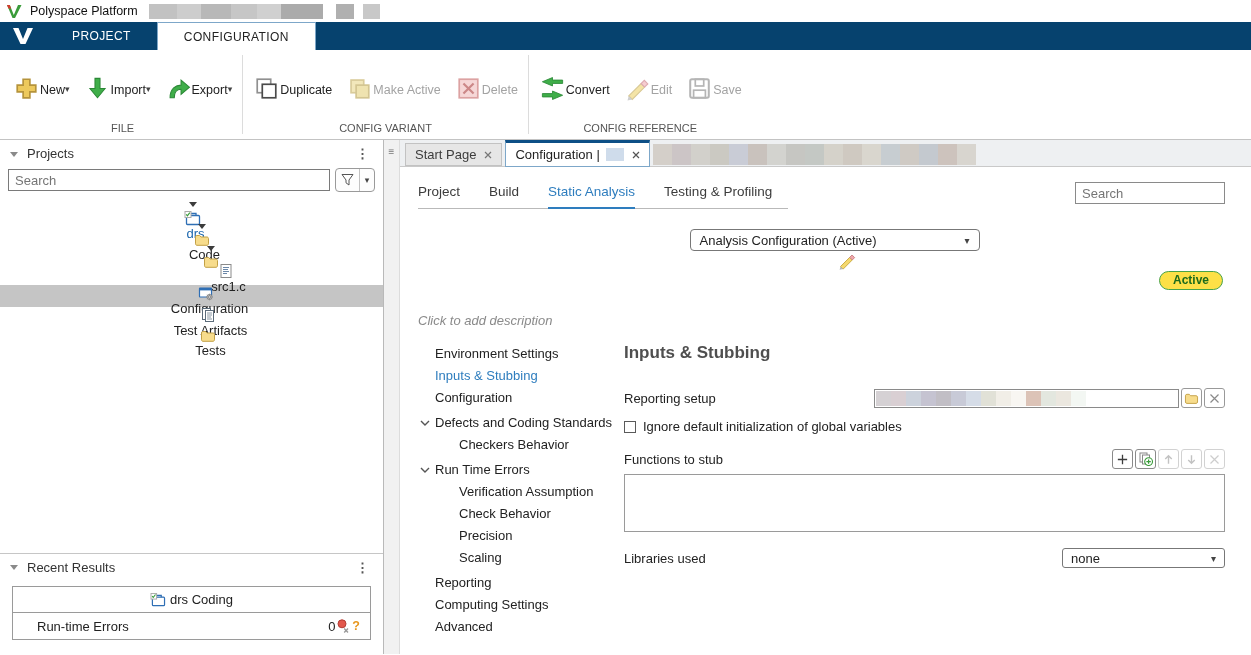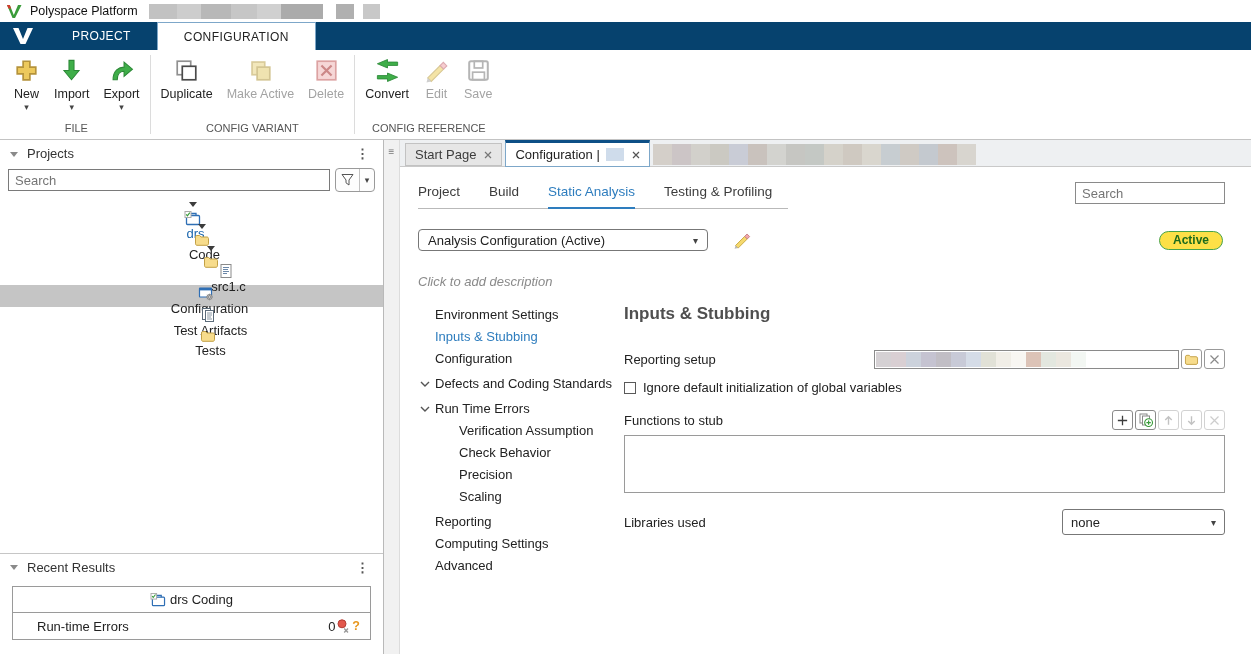--- a/index.html
+++ b/index.html
@@ -15,21 +15,21 @@
   .rbrow { display:flex; align-items:center; }
   
   .ribbontabs { height:28px; background:#06426E; display:flex; align-items:stretch; }
   .vlogo { width:46px; display:flex; align-items:center; justify-content:center; }
   .rtab { padding:0 26px; display:flex; align-items:center; color:#fff; font-size:12px; letter-spacing:.4px; }
   .rtab.active { background:#fff; color:#222; border:1px solid #7da7c9; border-bottom:none; }
   
   .ribbonbody { height:90px; border-bottom:1px solid #c3c3c3; display:flex; align-items:stretch; padding-left:6px; background:#fff; }
   .rgroup { display:flex; flex-direction:column; }
   .rgroup-buttons { display:flex; flex:1; padding-top:7px; }
-  .rbtn { display:flex; flex-direction:column; align-items:center; padding:0 7px; }
+  .rbtn { display:flex; align-items:center; padding:0 7px; }
   .rbtn svg { width:27px; height:27px; }
   .rbtn .lbl { margin-top:3px; font-size:12.5px; color:#222; white-space:nowrap; }
   .rbtn.disabled .lbl { color:#a3a3a3; }
   .rbtn .caret { font-size:9px; color:#444; line-height:9px; margin-top:2px; }
   .rgroup-label { text-align:center; font-size:11px; color:#555; padding:2px 0 5px; white-space:nowrap; }
   .rsep { width:1px; background:#dcdcdc; margin:5px 3px; }
   
   .mainrow { display:flex; height:514px; }
   .leftpanel { width:384px; border-right:1px solid #b9b9b9; display:flex; flex-direction:column; background:#fff; }
   .phead { height:27px; display:flex; align-items:center; padding:0 10px; flex:none; }
@@ -67,21 +67,21 @@
   .dtab .xwrap { margin-left:8px; display:flex; align-items:center; }
   .tabredact { height:13px; width:18px; background:#cfdceb; margin-left:6px; }
   .stripredact { display:flex; height:21px; margin-bottom:1px; }
   .doccontent { flex:1; position:relative; padding-left:18px; }
   .itabsrow { display:flex; align-items:flex-end; margin-top:17px; position:relative; }
   .itabs { display:flex; border-bottom:1px solid #b9b9b9; padding-right:10px; }
   .itab { padding-bottom:8px; margin-right:29px; font-size:13.5px; color:#3c3c3c; white-space:nowrap; }
   .itab.active { color:#2e7dbe; border-bottom:2px solid #2e7dbe; margin-bottom:-1px; }
   .search2 { position:absolute; right:26px; top:-2px; width:150px; height:22px; border:1px solid #8a8a8a; padding:0 6px; font:13px "Liberation Sans",sans-serif; outline:none; }
   .search2::placeholder { color:#757575; }
-  .selectorrow { display:flex; align-items:center; margin-top:20px; }
+  .selectorrow { display:flex; align-items:center; margin-top:20px;flex-direction:column; }
   .combo { width:290px; height:22px; border:1px solid #777; border-radius:4px; display:flex; align-items:center; padding:0 9px; background:#fff; }
   .combo .ctext { flex:1; }
   .cdown { font-size:10px; color:#444; }
   .pencilwrap { margin-left:24px; display:flex; }
   .badge { margin-left:auto; margin-right:28px; background:#fde047; border:1px solid #48a348; color:#1c6b1c; font-weight:bold; font-size:12px; border-radius:10px; padding:1px 13px 2px; }
   .desc { margin-top:23px; font-style:italic; color:#8a8a8a; }
   .columns { display:flex; margin-top:15px; }
   .nav { width:203px; padding-left:17px; flex:none; }
   .nitem { height:22px; line-height:22px; position:relative; white-space:nowrap; }
   .nitem.sub { padding-left:24px; }
@@ -96,21 +96,21 @@
   .redactfield .rb { height:100%; }
   .sqbtn { width:21px; height:20px; border:1px solid #999; border-radius:3px; display:flex; align-items:center; justify-content:center; margin-left:2px; background:#fff; }
   .checkboxrow { margin-top:11px; }
   .cb { width:12px; height:12px; border:1px solid #5a5a5a; margin-right:7px; background:#fff; flex:none; }
   .functions { margin-top:15px; }
   .toolbar { margin-left:auto; display:flex; gap:2px; }
   .tbtn { width:21px; height:20px; border:1px solid #8a8a8a; border-radius:3px; display:flex; align-items:center; justify-content:center; background:#fff; }
   .tbtn.dis { border-color:#d2d2d2; }
   .listbox { margin-top:5px; height:58px; border:1px solid #9a9a9a; background:#fff; }
   .libraries { margin-top:16px; }
-  .dd { margin-left:auto; width:163px; height:26px; border:1px solid #777; border-radius:3px; display:flex; align-items:center; padding:0 8px; background:#fff; }
+  .dd { margin-left:auto; width:163px; height:20px; border:1px solid #777; border-radius:3px; display:flex; align-items:center; padding:0 8px; background:#fff; }
   .dd .ctext { flex:1; }
 </style>
 </head>
 <body>
 
 <div class="app">
 
   <div class="titlebar">
     <svg width="17" height="15" viewBox="0 0 17 15">
       <path d="M1 1 L6.5 14 L9 14 L15.5 1 L12 1 L7.8 11 L3.8 1 Z" fill="#3a9c3a"></path>
@@ -419,20 +419,21 @@
           <div class="nav">
             <div class="nitem">Environment Settings</div>
             <div class="nitem sel">Inputs &amp; Stubbing</div>
             <div class="nitem">Configuration</div>
             <div class="nitem gap">
               <svg class="chev" width="10" height="8" viewBox="0 0 10 8">
                   <path d="M1 2 L5 6 L9 2" fill="none" stroke="#555" stroke-width="1.4"></path>
                 </svg>
               <span>Defects and Coding Standards</span>
             </div>
+            <div class="nitem sub">Checkers Behavior</div>
             <div class="nitem gap">
               <svg class="chev" width="10" height="8" viewBox="0 0 10 8">
                   <path d="M1 2 L5 6 L9 2" fill="none" stroke="#555" stroke-width="1.4"></path>
                 </svg>
               <span>Run Time Errors</span>
             </div>
             <div class="nitem sub">Verification Assumption</div>
             <div class="nitem sub">Check Behavior</div>
             <div class="nitem sub">Precision</div>
             <div class="nitem sub">Scaling</div>

